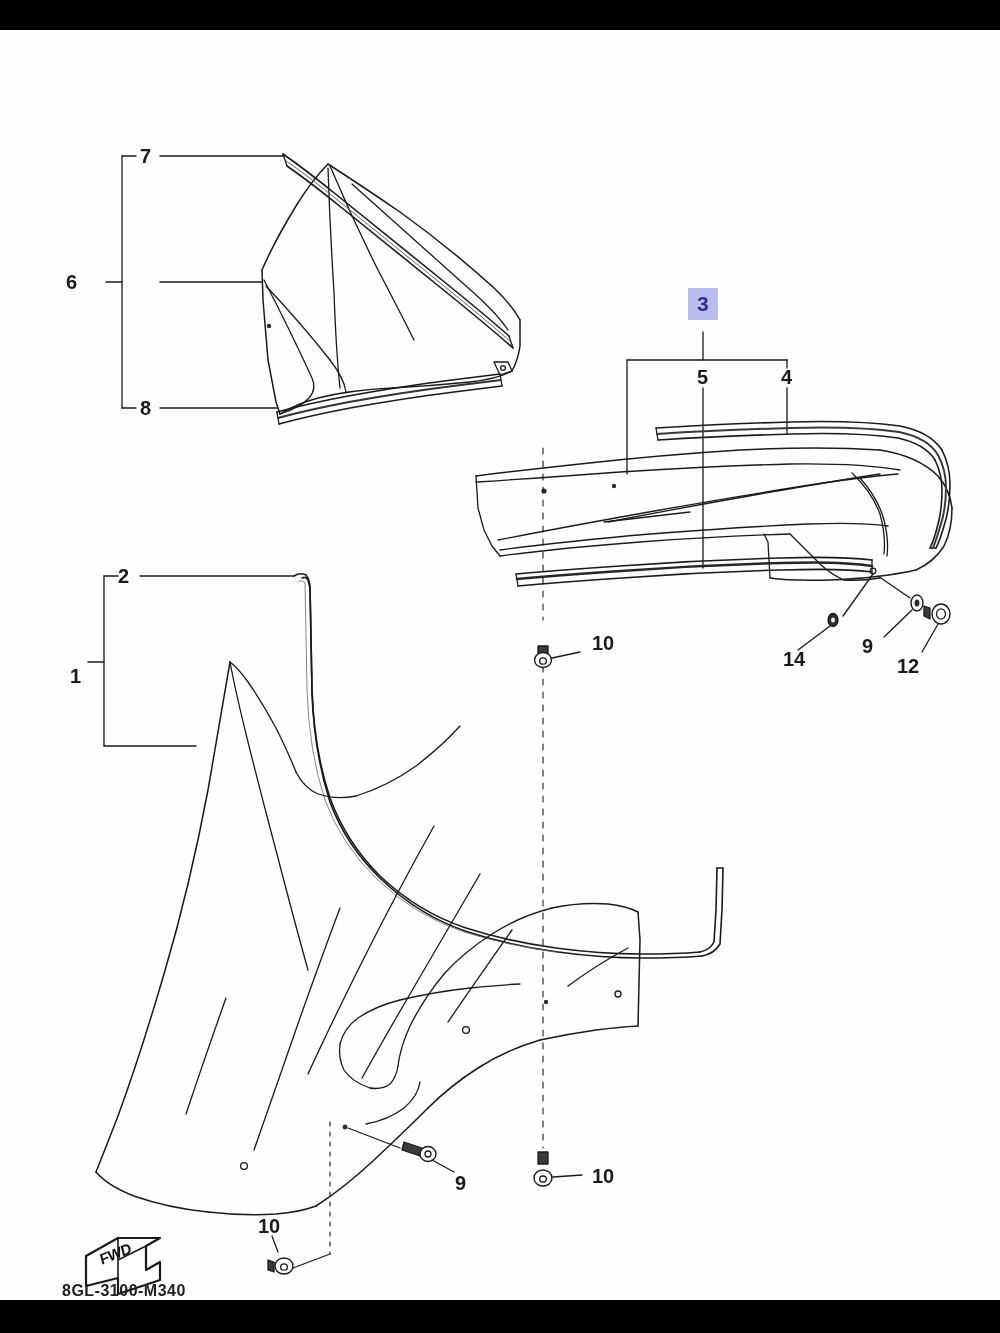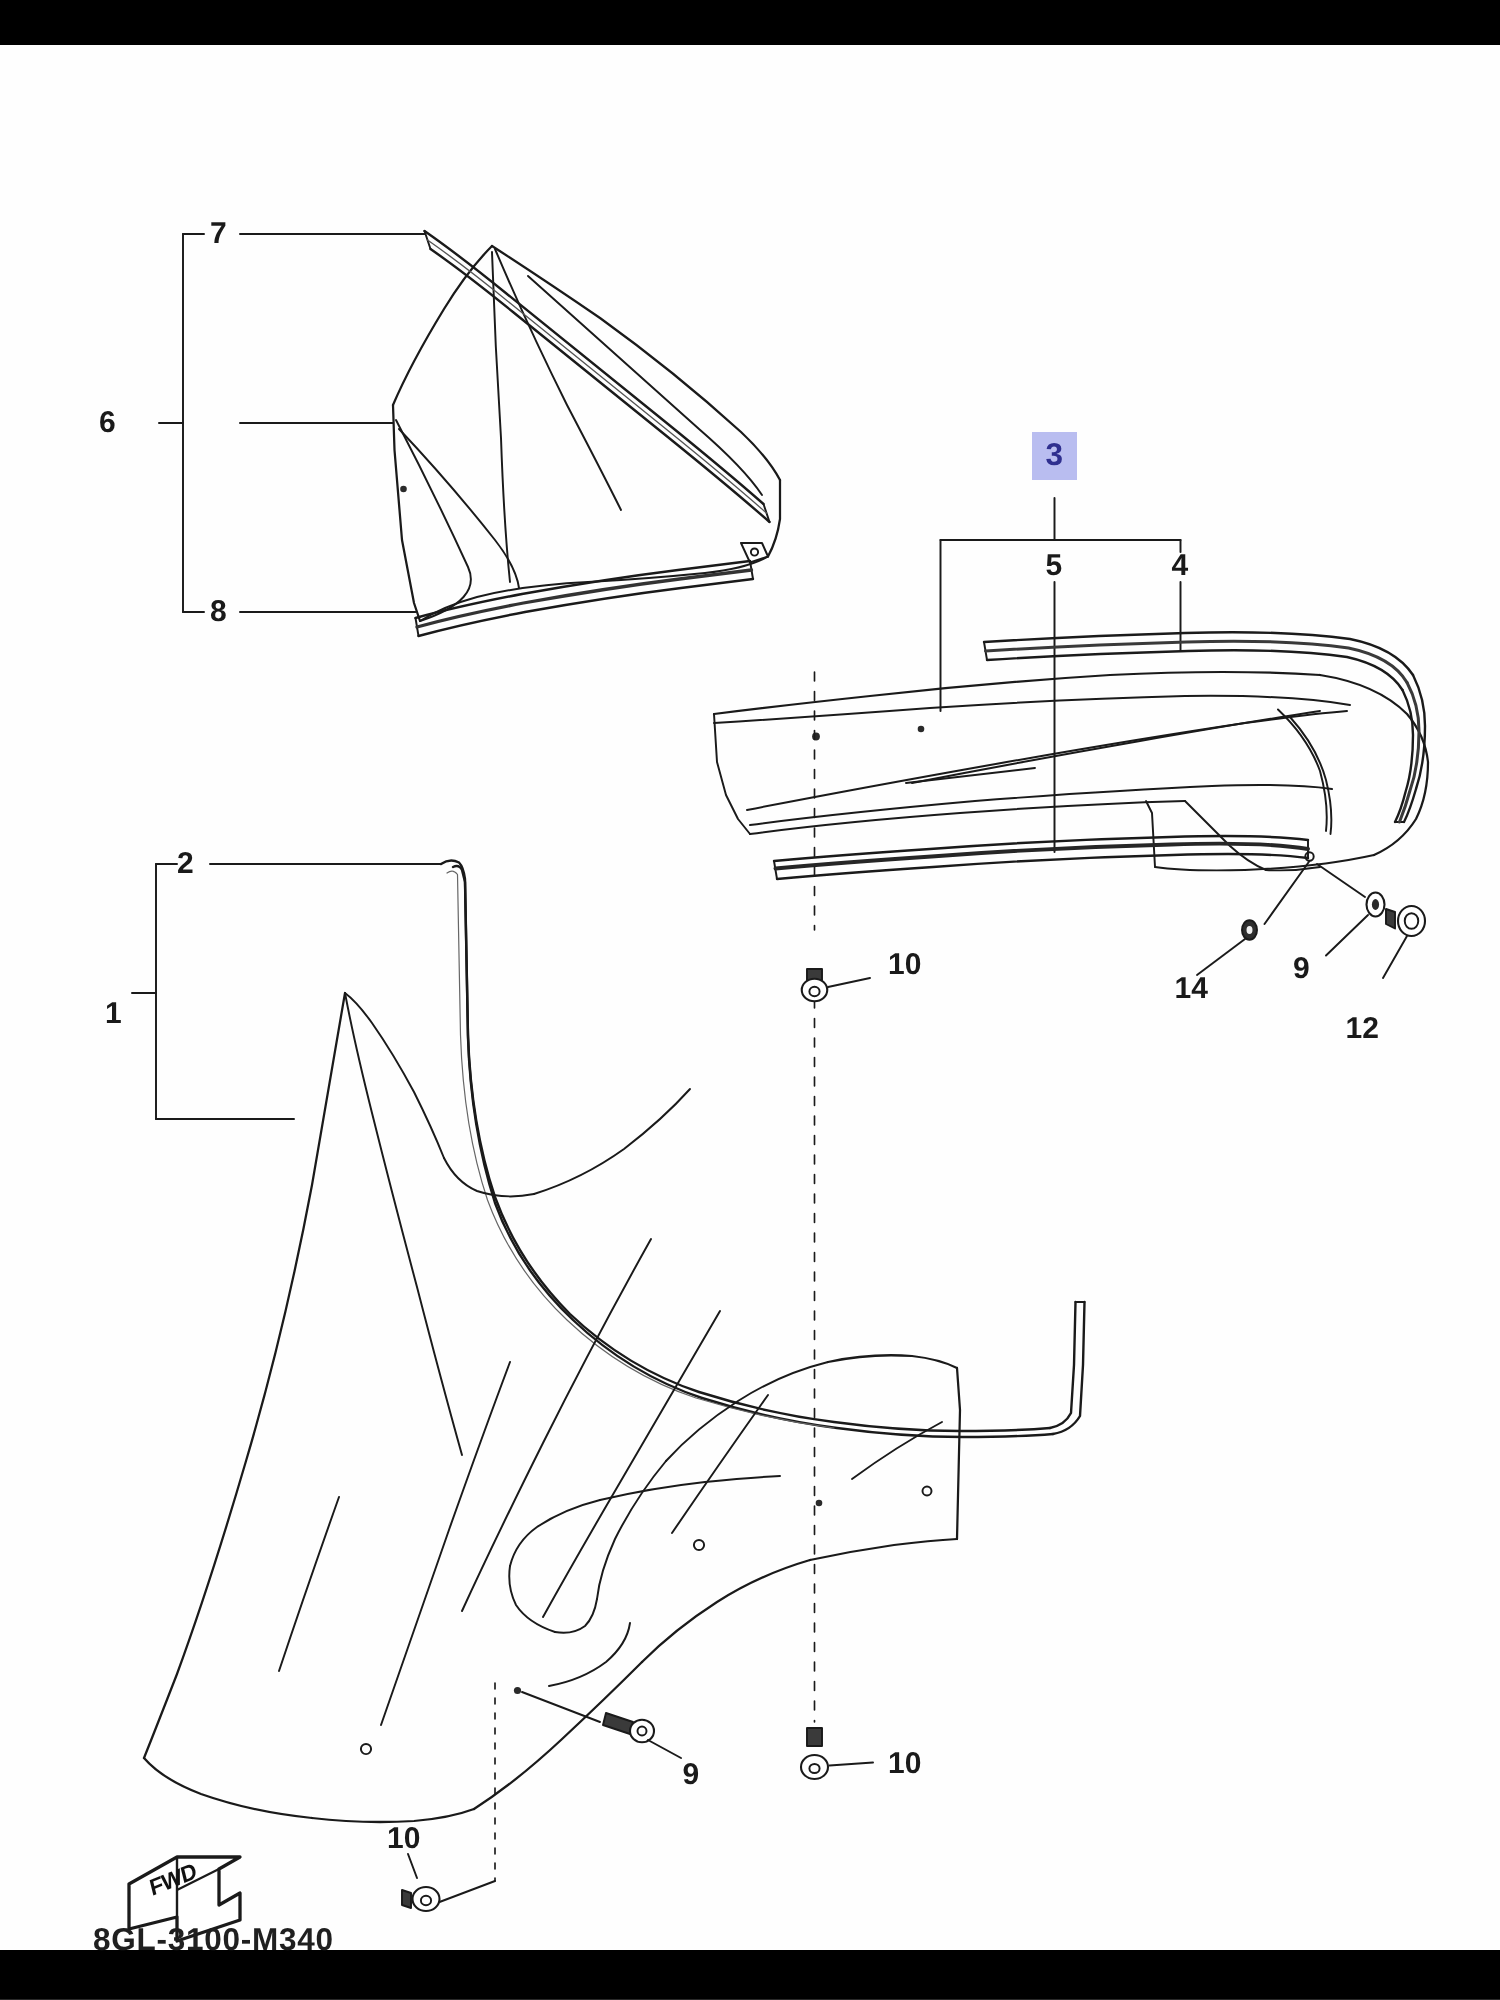--- a/index.html
+++ b/index.html
@@ -33,21 +33,21 @@
     color:#2f2f8f;
     background:#b9bdf0;
     padding:5px 9px 6px 9px;
     font-size:21px;
   }
   #partno{
     position:absolute;
     left:62px;top:1252px;
     font-family:"Liberation Sans", sans-serif;
     font-weight:bold;
-    font-size:21px;
+    font-size:16px;
     letter-spacing:0.5px;
     color:#1f1f1f;
     white-space:nowrap;
   }
   #fwd-wrap{position:absolute;left:72px;top:1193px;width:100px;height:62px;}
   #fwd-txt{
     position:absolute;left:27px;top:22px;
     font-family:"Liberation Sans", sans-serif;
     font-weight:bold;font-size:15px;color:#111;
     transform:rotate(-22deg) skewX(-8deg);
@@ -295,21 +295,21 @@
     <div class="lbl hl" style="left:688px;top:258px;">3</div>
     <div class="lbl" style="left:781px;top:337px;">4</div>
     <div class="lbl" style="left:697px;top:337px;">5</div>
     <div class="lbl" style="left:66px;top:242px;">6</div>
     <div class="lbl" style="left:140px;top:116px;">7</div>
     <div class="lbl" style="left:140px;top:368px;">8</div>
     <div class="lbl" style="left:455px;top:1143px;">9</div>
     <div class="lbl" style="left:592px;top:603px;">10</div>
     <div class="lbl" style="left:258px;top:1186px;">10</div>
     <div class="lbl" style="left:592px;top:1136px;">10</div>
-    <div class="lbl" style="left:897px;top:626px;margin-top:20px;">12</div>
+    <div class="lbl" style="left:897px;top:626px;">12</div>
     <div class="lbl" style="left:862px;top:606px;">9</div>
     <div class="lbl" style="left:783px;top:619px;">14</div>
 
     <div id="fwd-wrap">
       <div id="fwd-txt">FWD</div>
     </div>
 
     <div id="partno">8GL-3100-M340</div>
 
   </div>

